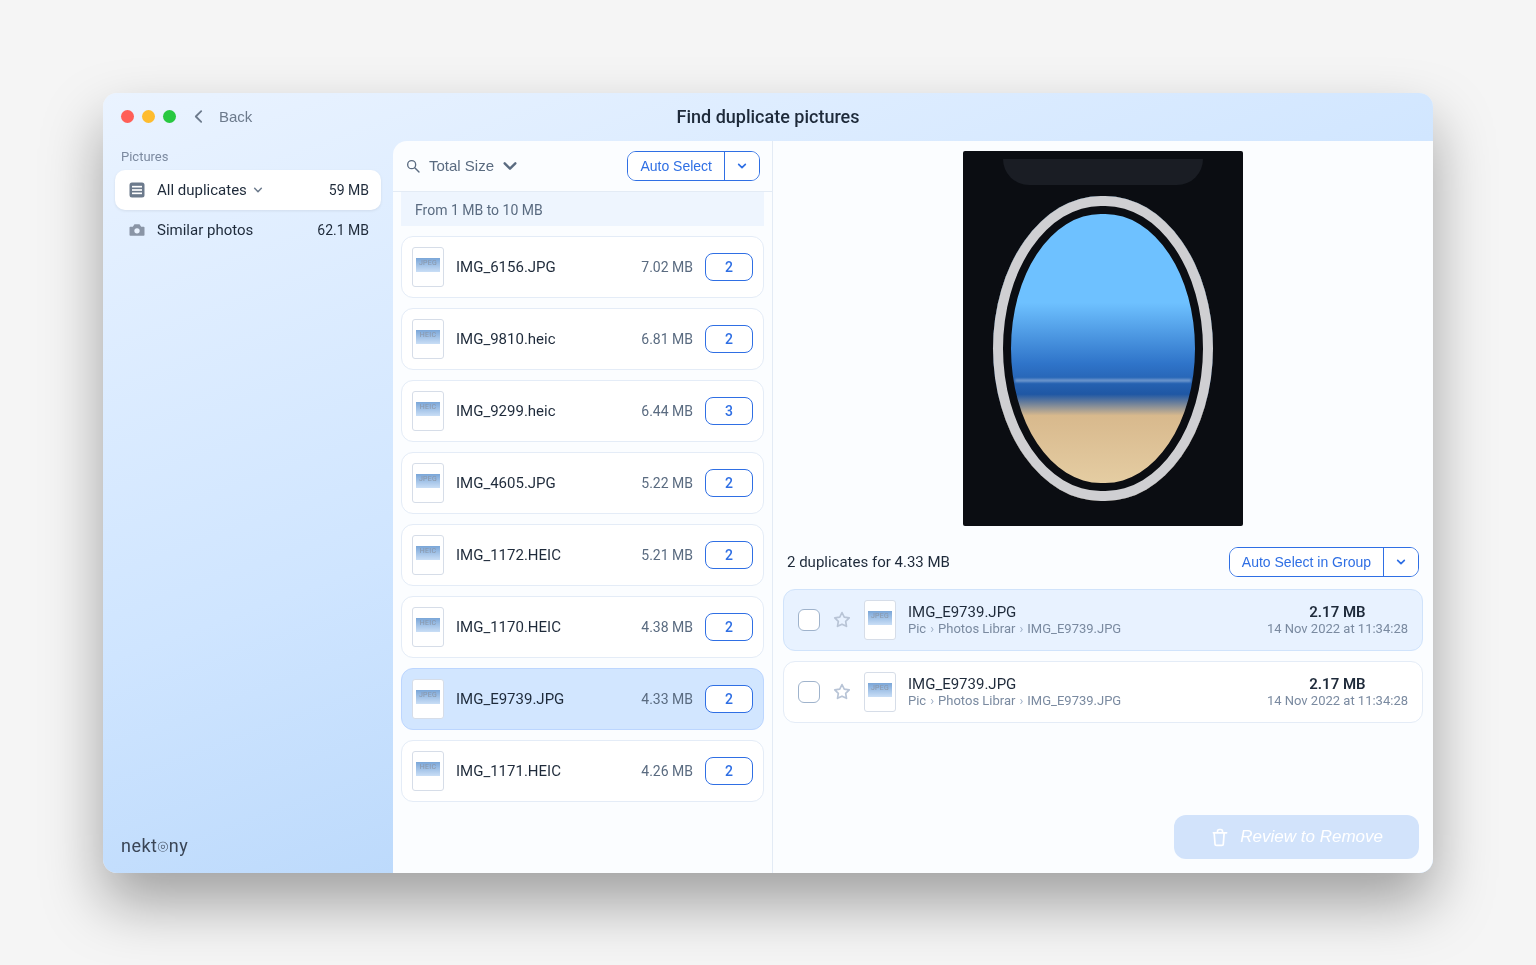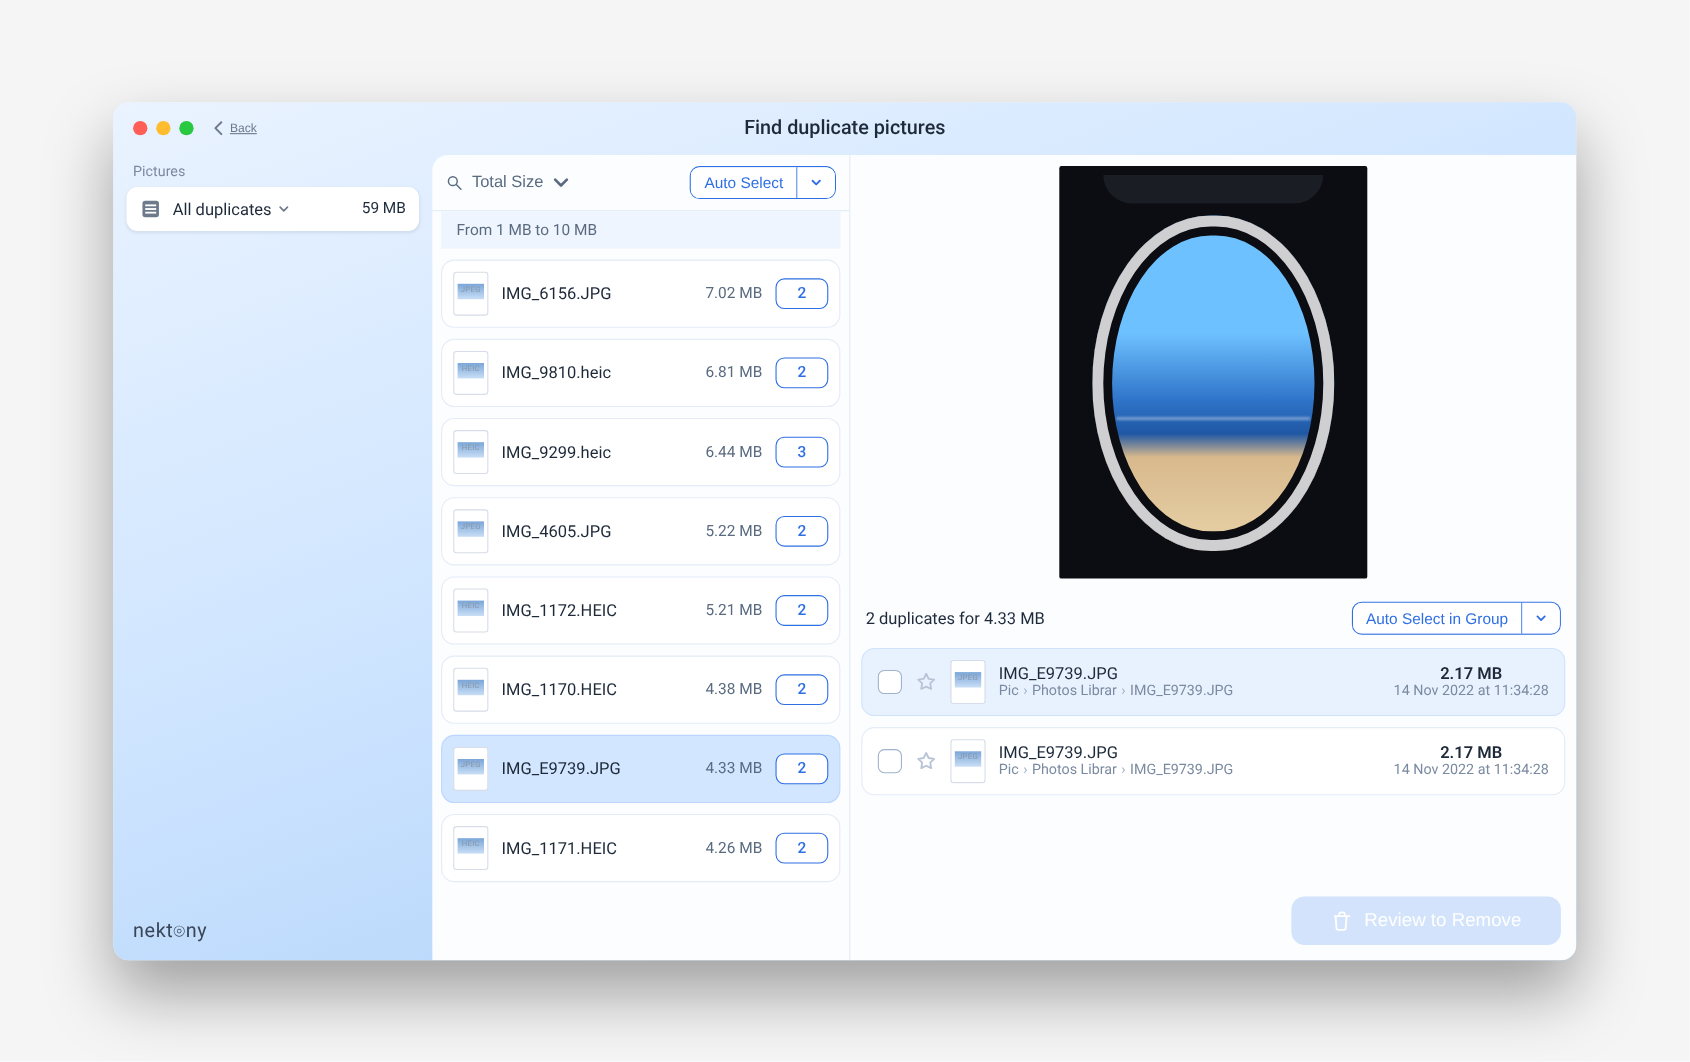--- a/index.html
+++ b/index.html
@@ -33,23 +33,23 @@
     padding: 0 18px;
     position: relative;
     flex: 0 0 auto;
   }
   .traffic { display: flex; gap: 8px; margin-right: 18px; }
   .traffic span { width: 13px; height: 13px; border-radius: 50%; display: block; }
   .traffic .red    { background:#ff5f57; }
   .traffic .yellow { background:#febc2e; }
   .traffic .green  { background:#28c840; }
   .back-btn {
-    display: flex; align-items: center; gap: 6px;
-    color: #6c7a8c; font-size: 11px; cursor: pointer;
-    background: none; border: none; text-decoration: underline;
+    display: flex; align-items: center; gap: 16px;
+    color: #6c7a8c; font-size: 15px; cursor: pointer;
+    background: none; border: none;
   }
   .back-btn svg { width: 9px; height: 15px; stroke:#6c7a8c; fill:none; }
   .title-center {
     position: absolute; left: 0; right: 0; text-align: center;
     font-size: 18px; font-weight: 500; color:#1e2a3a; pointer-events: none;
   }
 
   
   .body { flex: 1 1 auto; display: flex; min-height: 0; }
   .sidebar { width: 290px; padding: 8px 12px 12px 12px; display:flex; flex-direction:column; }
@@ -193,20 +193,21 @@
   .dup-right .date { font-size:13px; color:#7a8aa0;}
 
   .bottom-bar {
     margin-top:auto; padding: 10px 14px 14px 14px; display:flex; justify-content:flex-end;
   }
   .review-btn {
     display:flex; align-items:center; gap:10px;
     background:#d2e3fb; color:#ffffff; border:none;
     padding: 12px 36px; border-radius:12px; font-size:17px; font-weight:500;
     cursor:not-allowed;
+    font-style:italic;
   }
   .review-btn svg { width:20px; height:20px; fill:#ffffff; }
 
 </style>
 </head>
 <body>
 
 <div class="window">
 
   <div class="titlebar">
@@ -240,20 +241,32 @@
         </span>
         <span class="label">
           <span>All duplicates</span>
           <svg class="chev" viewBox="0 0 12 12">
               <path d="M2 4 L6 8 L10 4" fill="none" stroke="#6c7a8c" stroke-width="1.8" stroke-linecap="round" stroke-linejoin="round"></path>
             </svg>
         </span>
         <span class="size">59 MB</span>
       </div>
 
+      <div class="sidebar-item">
+        <span class="iconbox">
+          <svg viewBox="0 0 24 24" width="20" height="20" fill="#8a95a6">
+              <path d="M4 8h3l2-3h6l2 3h3a1 1 0 011 1v9a1 1 0 01-1 1H4a1 1 0 01-1-1V9a1 1 0 011-1z"></path>
+              <circle cx="12" cy="13" r="3.2" fill="#eaf3ff"></circle>
+            </svg>
+        </span>
+        <span class="label">
+          <span>Similar photos</span>
+        </span>
+        <span class="size">62.1 MB</span>
+      </div>
 
       <div class="logo">
         nekt<span style="display:inline-block;transform:translateY(1px)">⌾</span>ny
       </div>
     </aside>
 
     <div class="main">
 
       <section class="list-col">
         <div class="list-toolbar">

